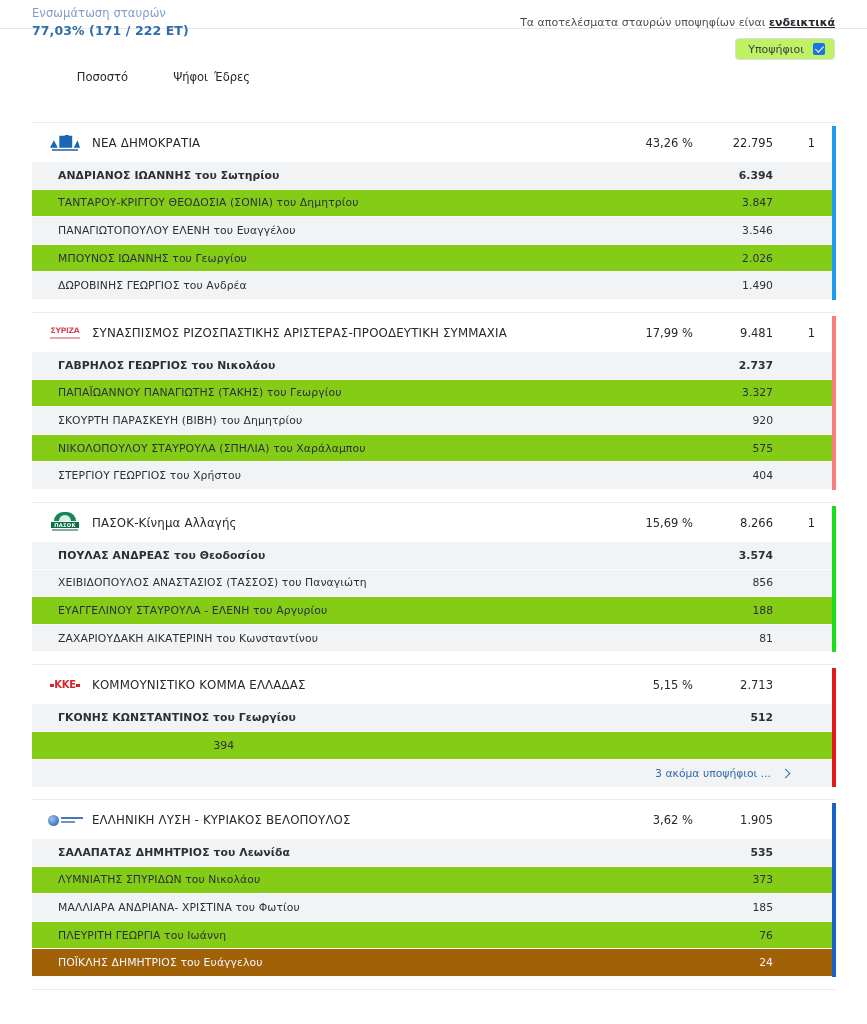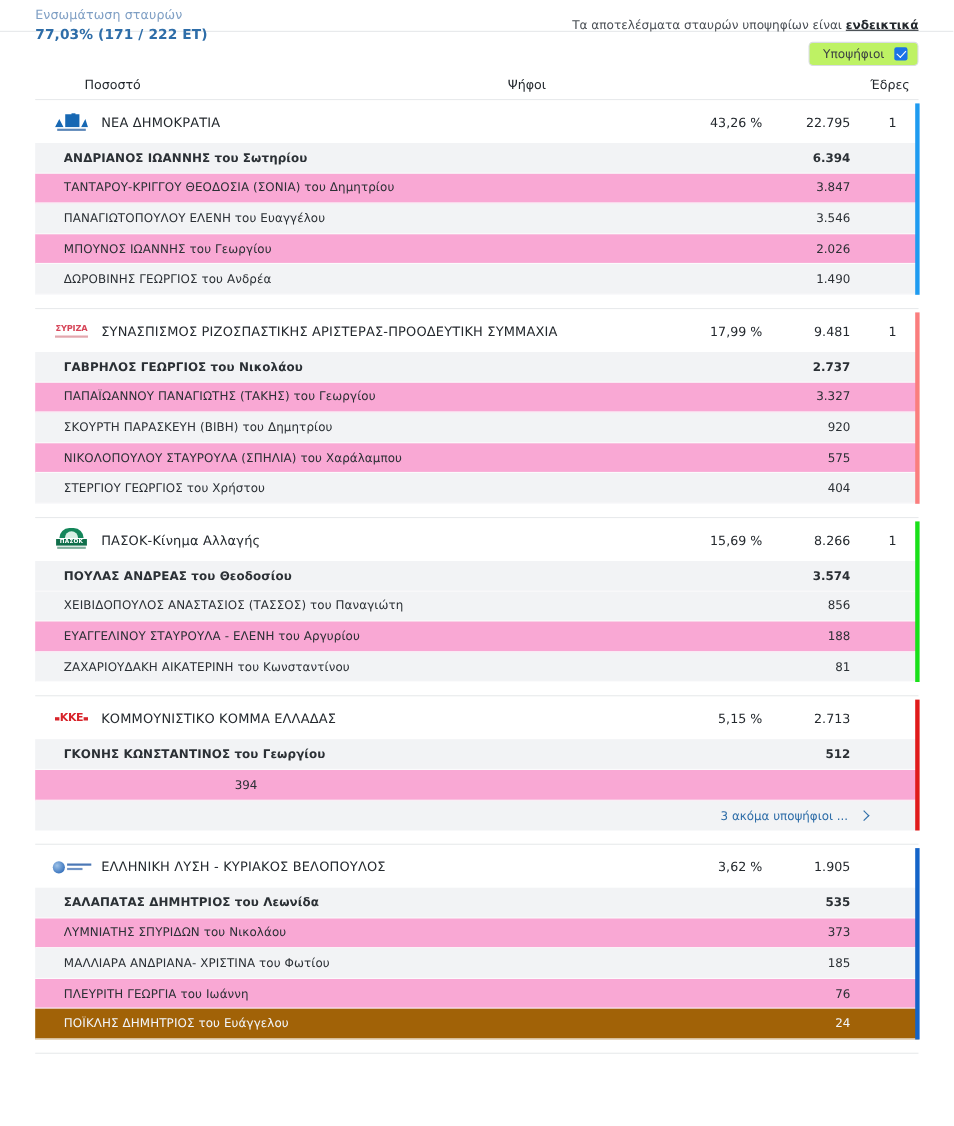--- a/index.html
+++ b/index.html
@@ -89,33 +89,33 @@
     width: 3.6px; height: 7px;
     border: solid #fff;
     border-width: 0 1.7px 1.7px 0;
     transform: rotate(43deg);
   }
 
   
   .colhead {
     display: flex;
     align-items: flex-end;
-    justify-content: space-between;
+    justify-content: flex-start;
     padding: 0 32px 6px 32px;
     height: 30px;
     font-size: 11.5px;
     color: #24292e;
     font-weight: 400;
   }
   .colhead .c-pct   { width: 96px; text-align: right; }
   .colhead .c-votes { width: 80px; text-align: right; }
   .colhead .c-seats { width: 50px; text-align: right; padding-right: 8px; }
 
   
-  .blocks { padding: 0 0 0 0; }
+  .blocks { padding: 0 0 0 0; margin-top: 32px; }
   .party-block {
     position: relative;
     margin: 0 32px;
     border-top: 1px solid #e8eaec;
     padding-top: 1px;
   }
   .party-sep {
     height: 12px;
     background: #ffffff;
   }
@@ -150,21 +150,21 @@
   }
   .party-pct   { width: 96px; text-align: right; font-size: 11.5px; color: #24292e; }
   .party-votes { width: 80px; text-align: right; font-size: 11.5px; color: #24292e; }
   .party-seats { width: 50px; text-align: right; font-size: 11.5px; color: #24292e; padding-right: 8px; }
 
   .cand-row {
     display: flex;
     align-items: center;
     height: 27.6px;
     padding: 0 12px 0 26px;
-    background: #f9a8d4;
+    background: #84cc16;
     border-bottom: 1px solid #fbfbfc;
   }
   .cand-row.alt { background: #f2f3f5; }
   .cand-row.selected { background: #a16207; }
   .cand-name {
     flex: 1 1 auto;
     font-size: 10.8px;
     color: #2b3035;
     letter-spacing: .1px;
     white-space: nowrap;

